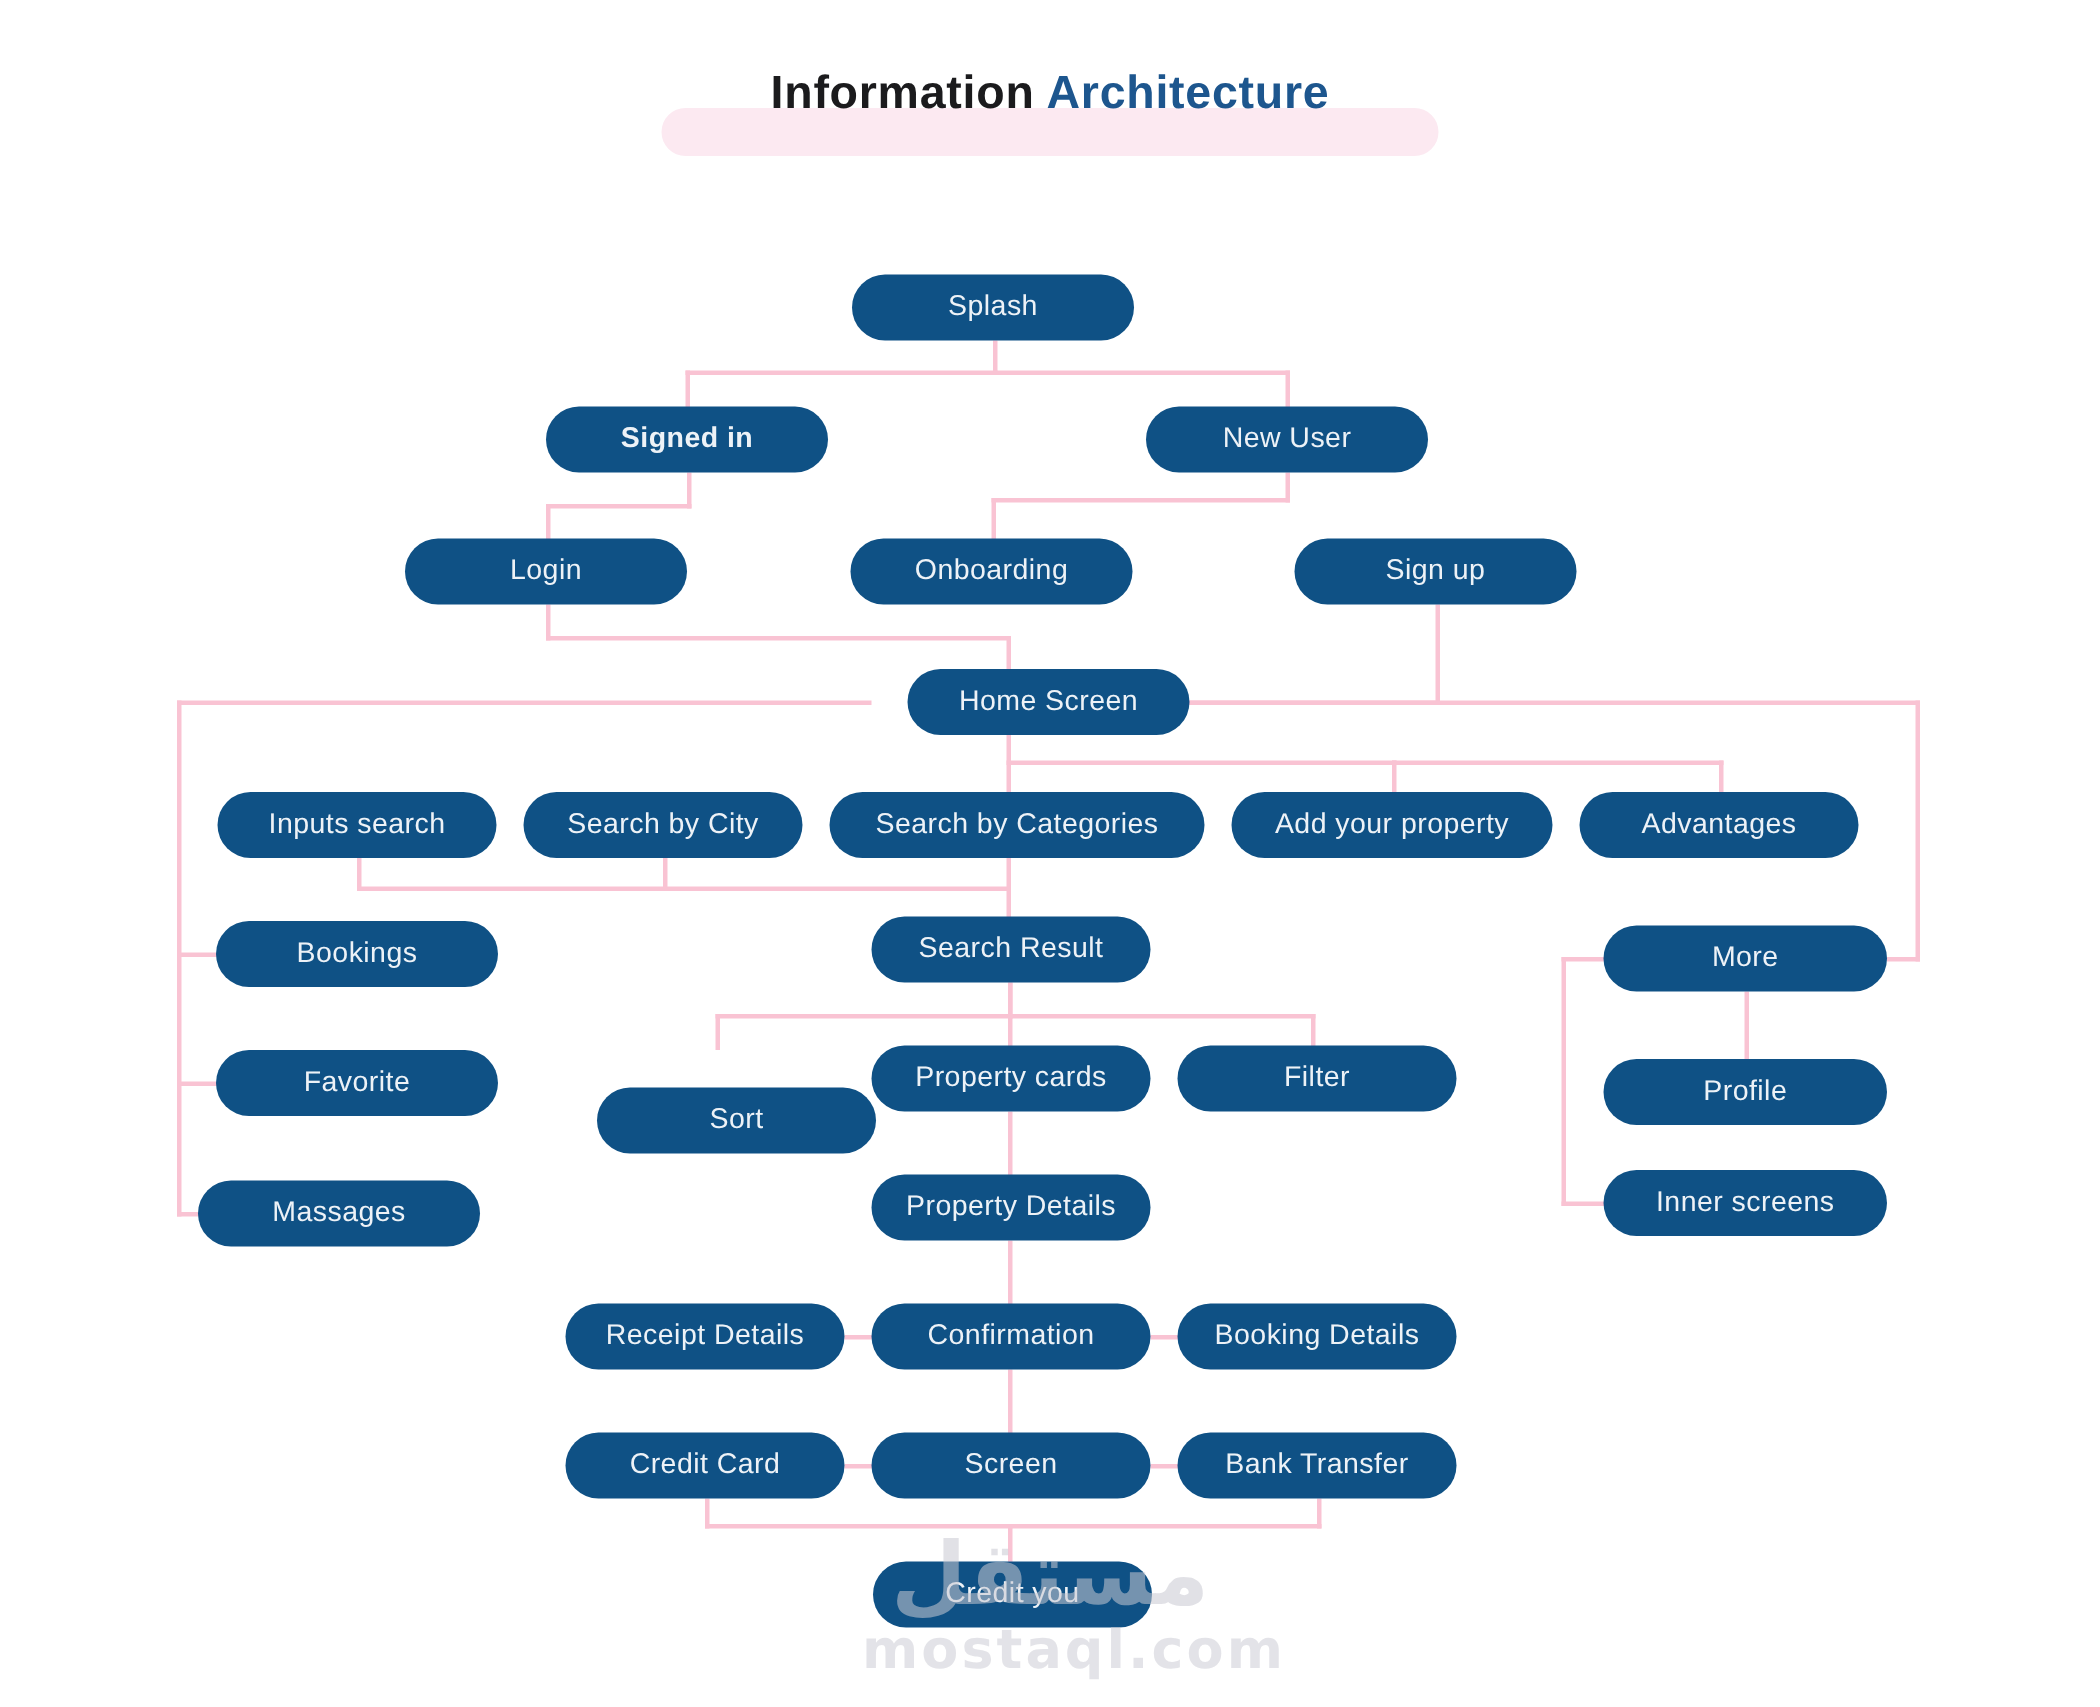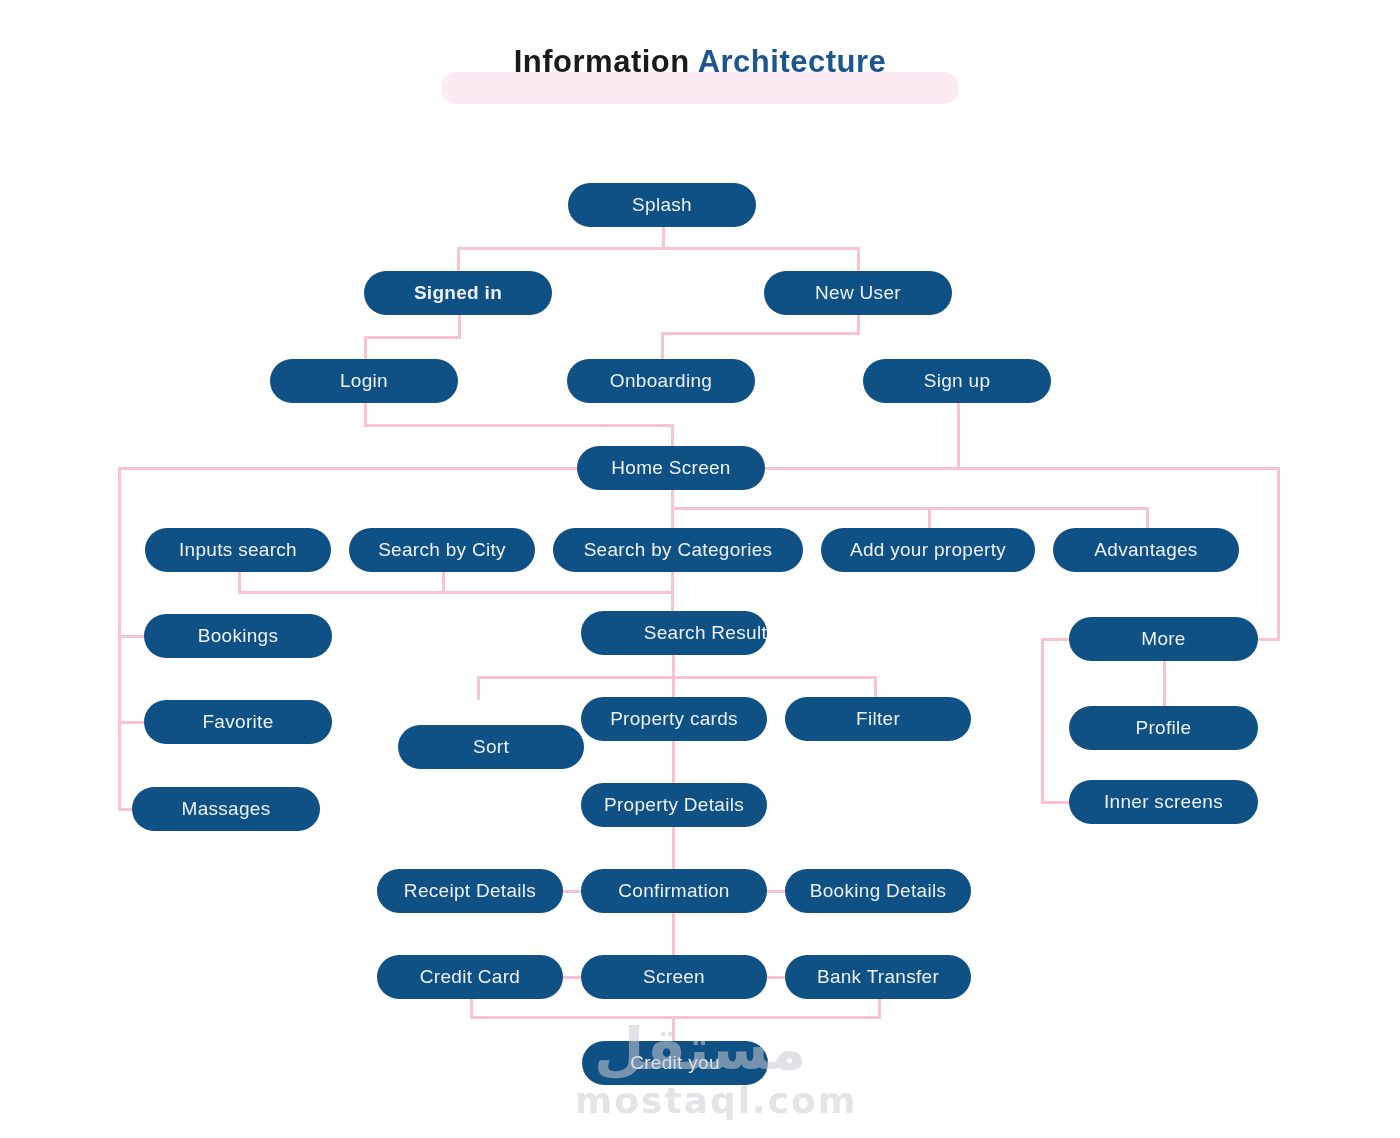--- a/index.html
+++ b/index.html
@@ -147,42 +147,42 @@
       </div>
       <div class="node" style="left: 270px; top: 359px; width: 188px;">
         <span>Login</span>
       </div>
       <div class="node" style="left: 567px; top: 359px; width: 188px;">
         <span>Onboarding</span>
       </div>
       <div class="node" style="left: 863px; top: 359px; width: 188px;">
         <span>Sign up</span>
       </div>
-      <div class="node" style="left: 577px; top: 446px; width: 188px;">
+      <div class="node" style="left: 605px; top: 446px; width: 188px;">
         <span>Home Screen</span>
       </div>
       <div class="node" style="left: 145px; top: 528px; width: 186px;">
         <span>Inputs search</span>
       </div>
       <div class="node" style="left: 349px; top: 528px; width: 186px;">
         <span>Search by City</span>
       </div>
       <div class="node" style="left: 553px; top: 528px; width: 250px;">
         <span>Search by Categories</span>
       </div>
       <div class="node" style="left: 821px; top: 528px; width: 214px;">
         <span>Add your property</span>
       </div>
       <div class="node" style="left: 1053px; top: 528px; width: 186px;">
         <span>Advantages</span>
       </div>
       <div class="node" style="left: 144px; top: 614px; width: 188px;">
         <span>Bookings</span>
       </div>
-      <div class="node" style="left: 581px; top: 611px; width: 186px; justify-content: flex-end;">
+      <div class="node" style="left: 581px; top: 611px; width: 186px;">
         <span>Search Result</span>
       </div>
       <div class="node" style="left: 1069px; top: 617px; width: 189px;">
         <span>More</span>
       </div>
       <div class="node" style="left: 144px; top: 700px; width: 188px;">
         <span>Favorite</span>
       </div>
       <div class="node" style="left: 398px; top: 697px; width: 186px; margin-top: 28px;">
         <span>Sort</span>

